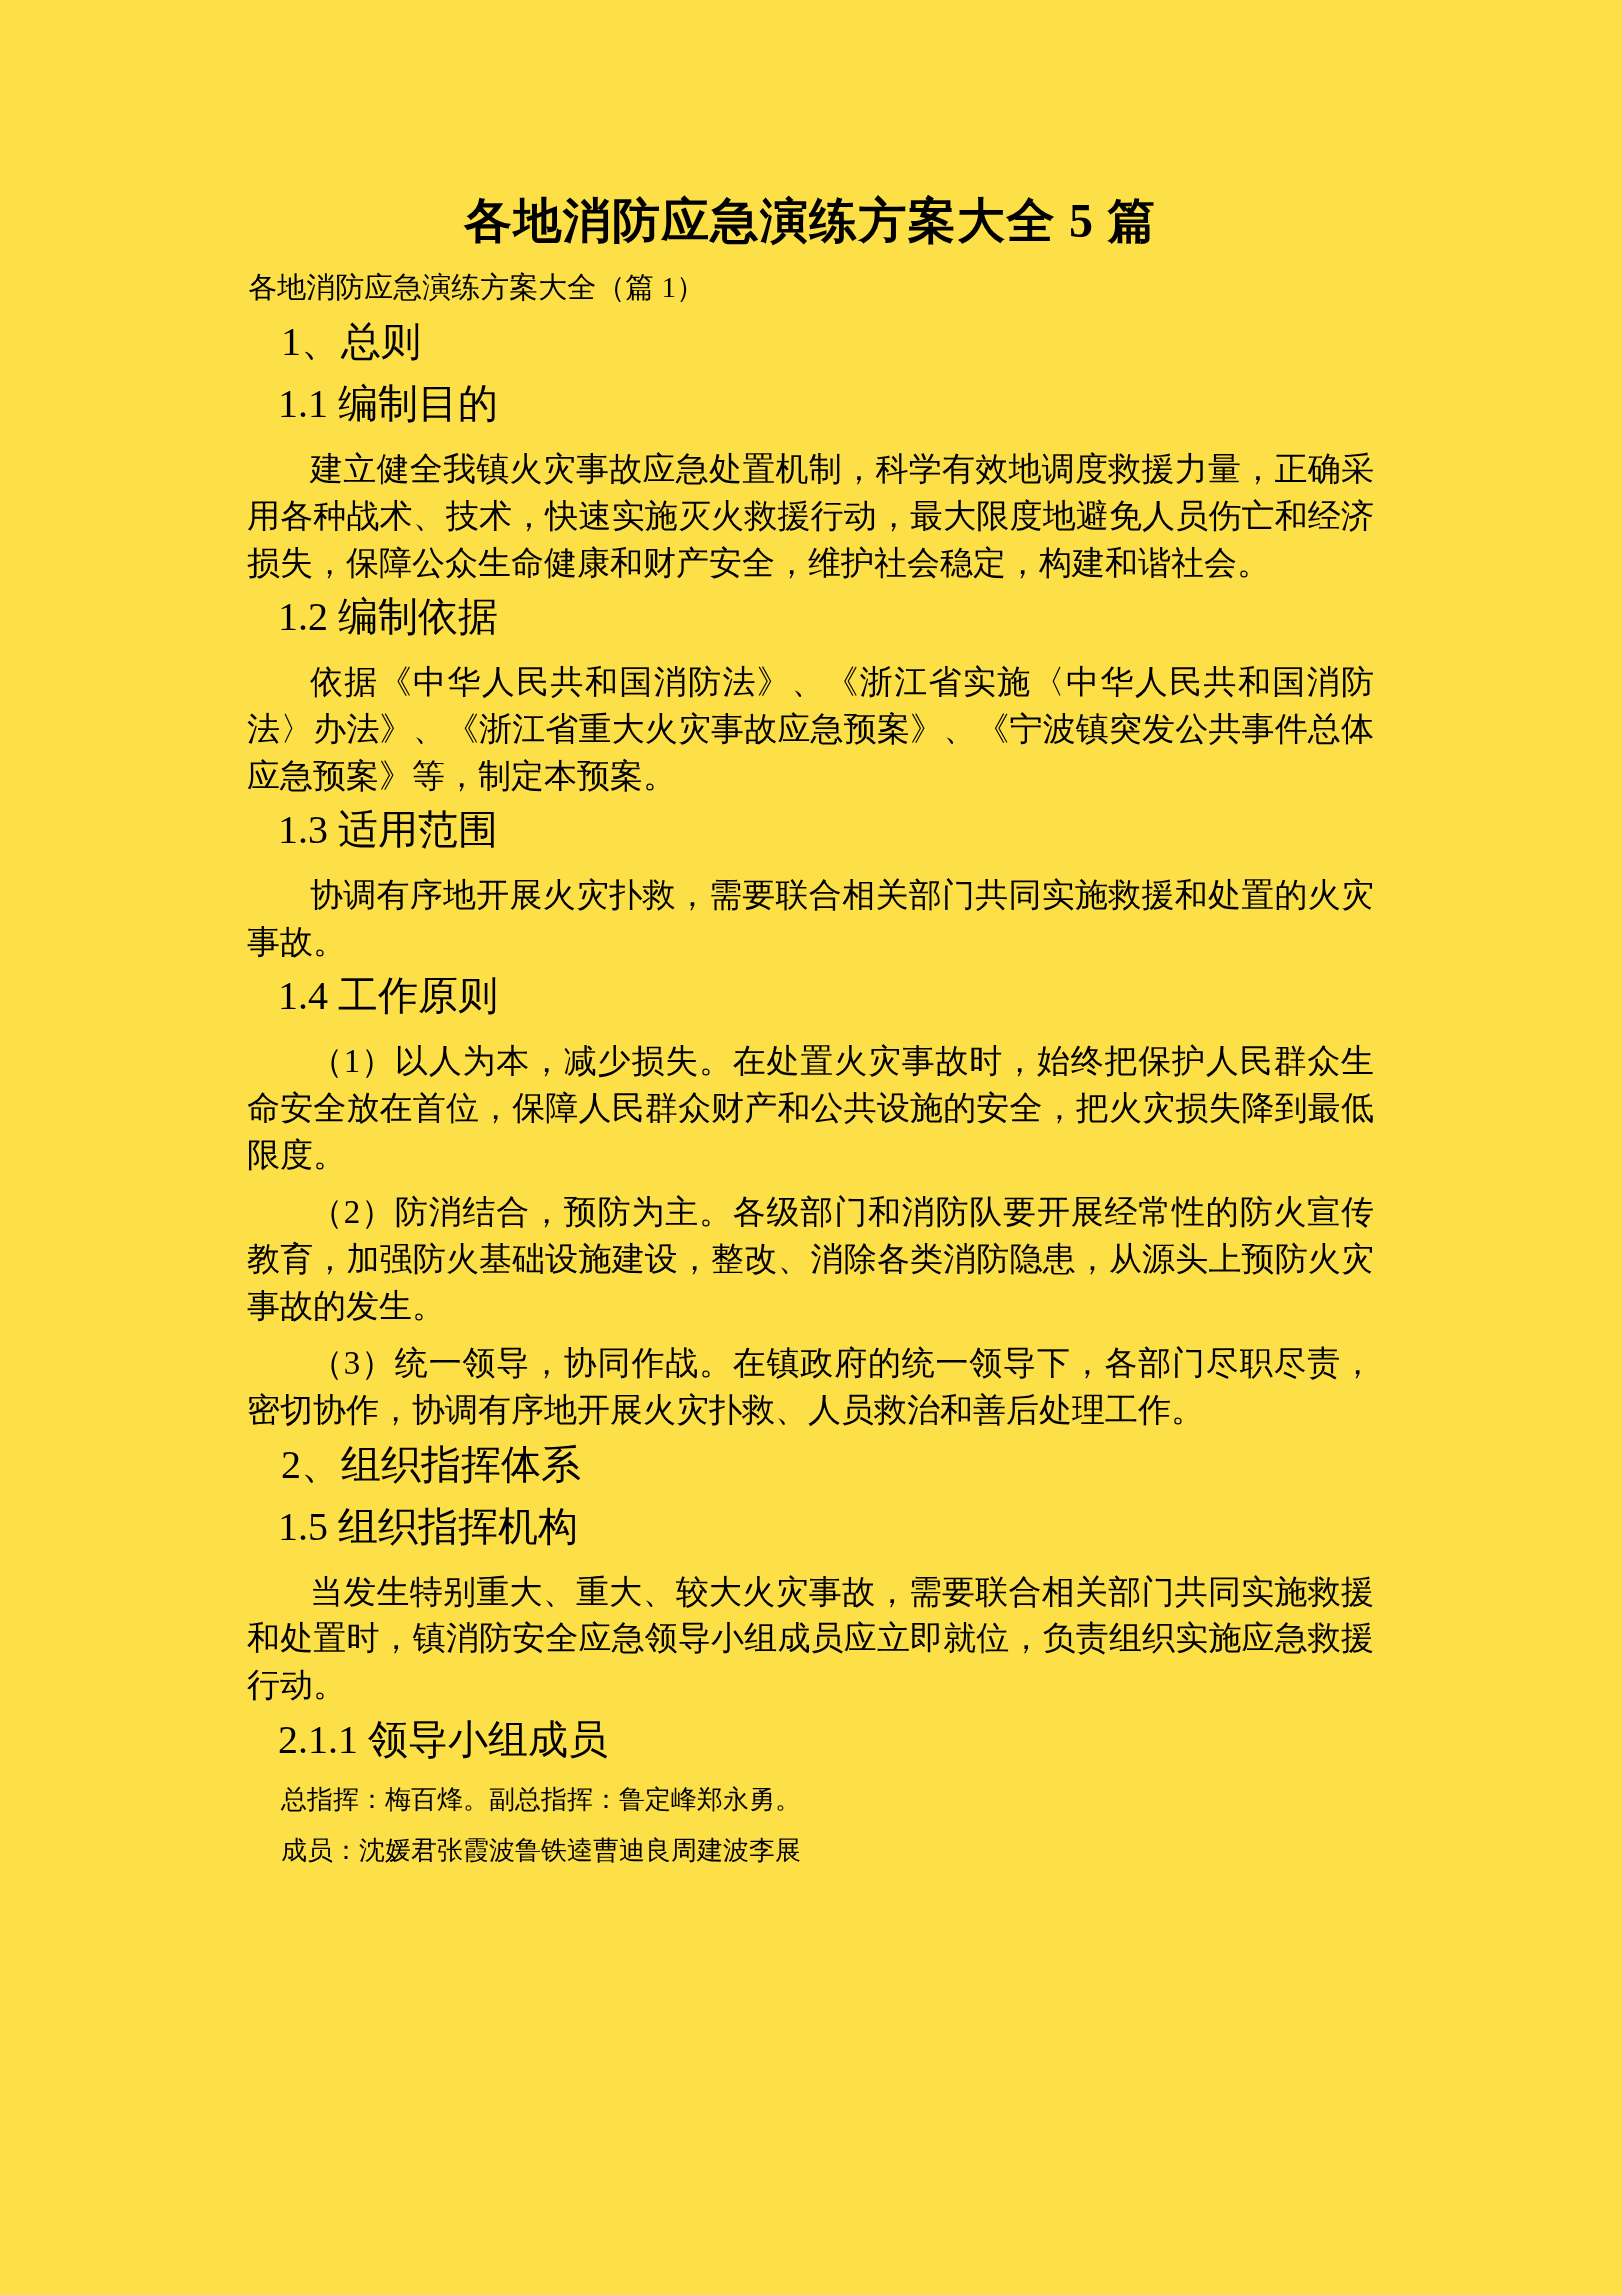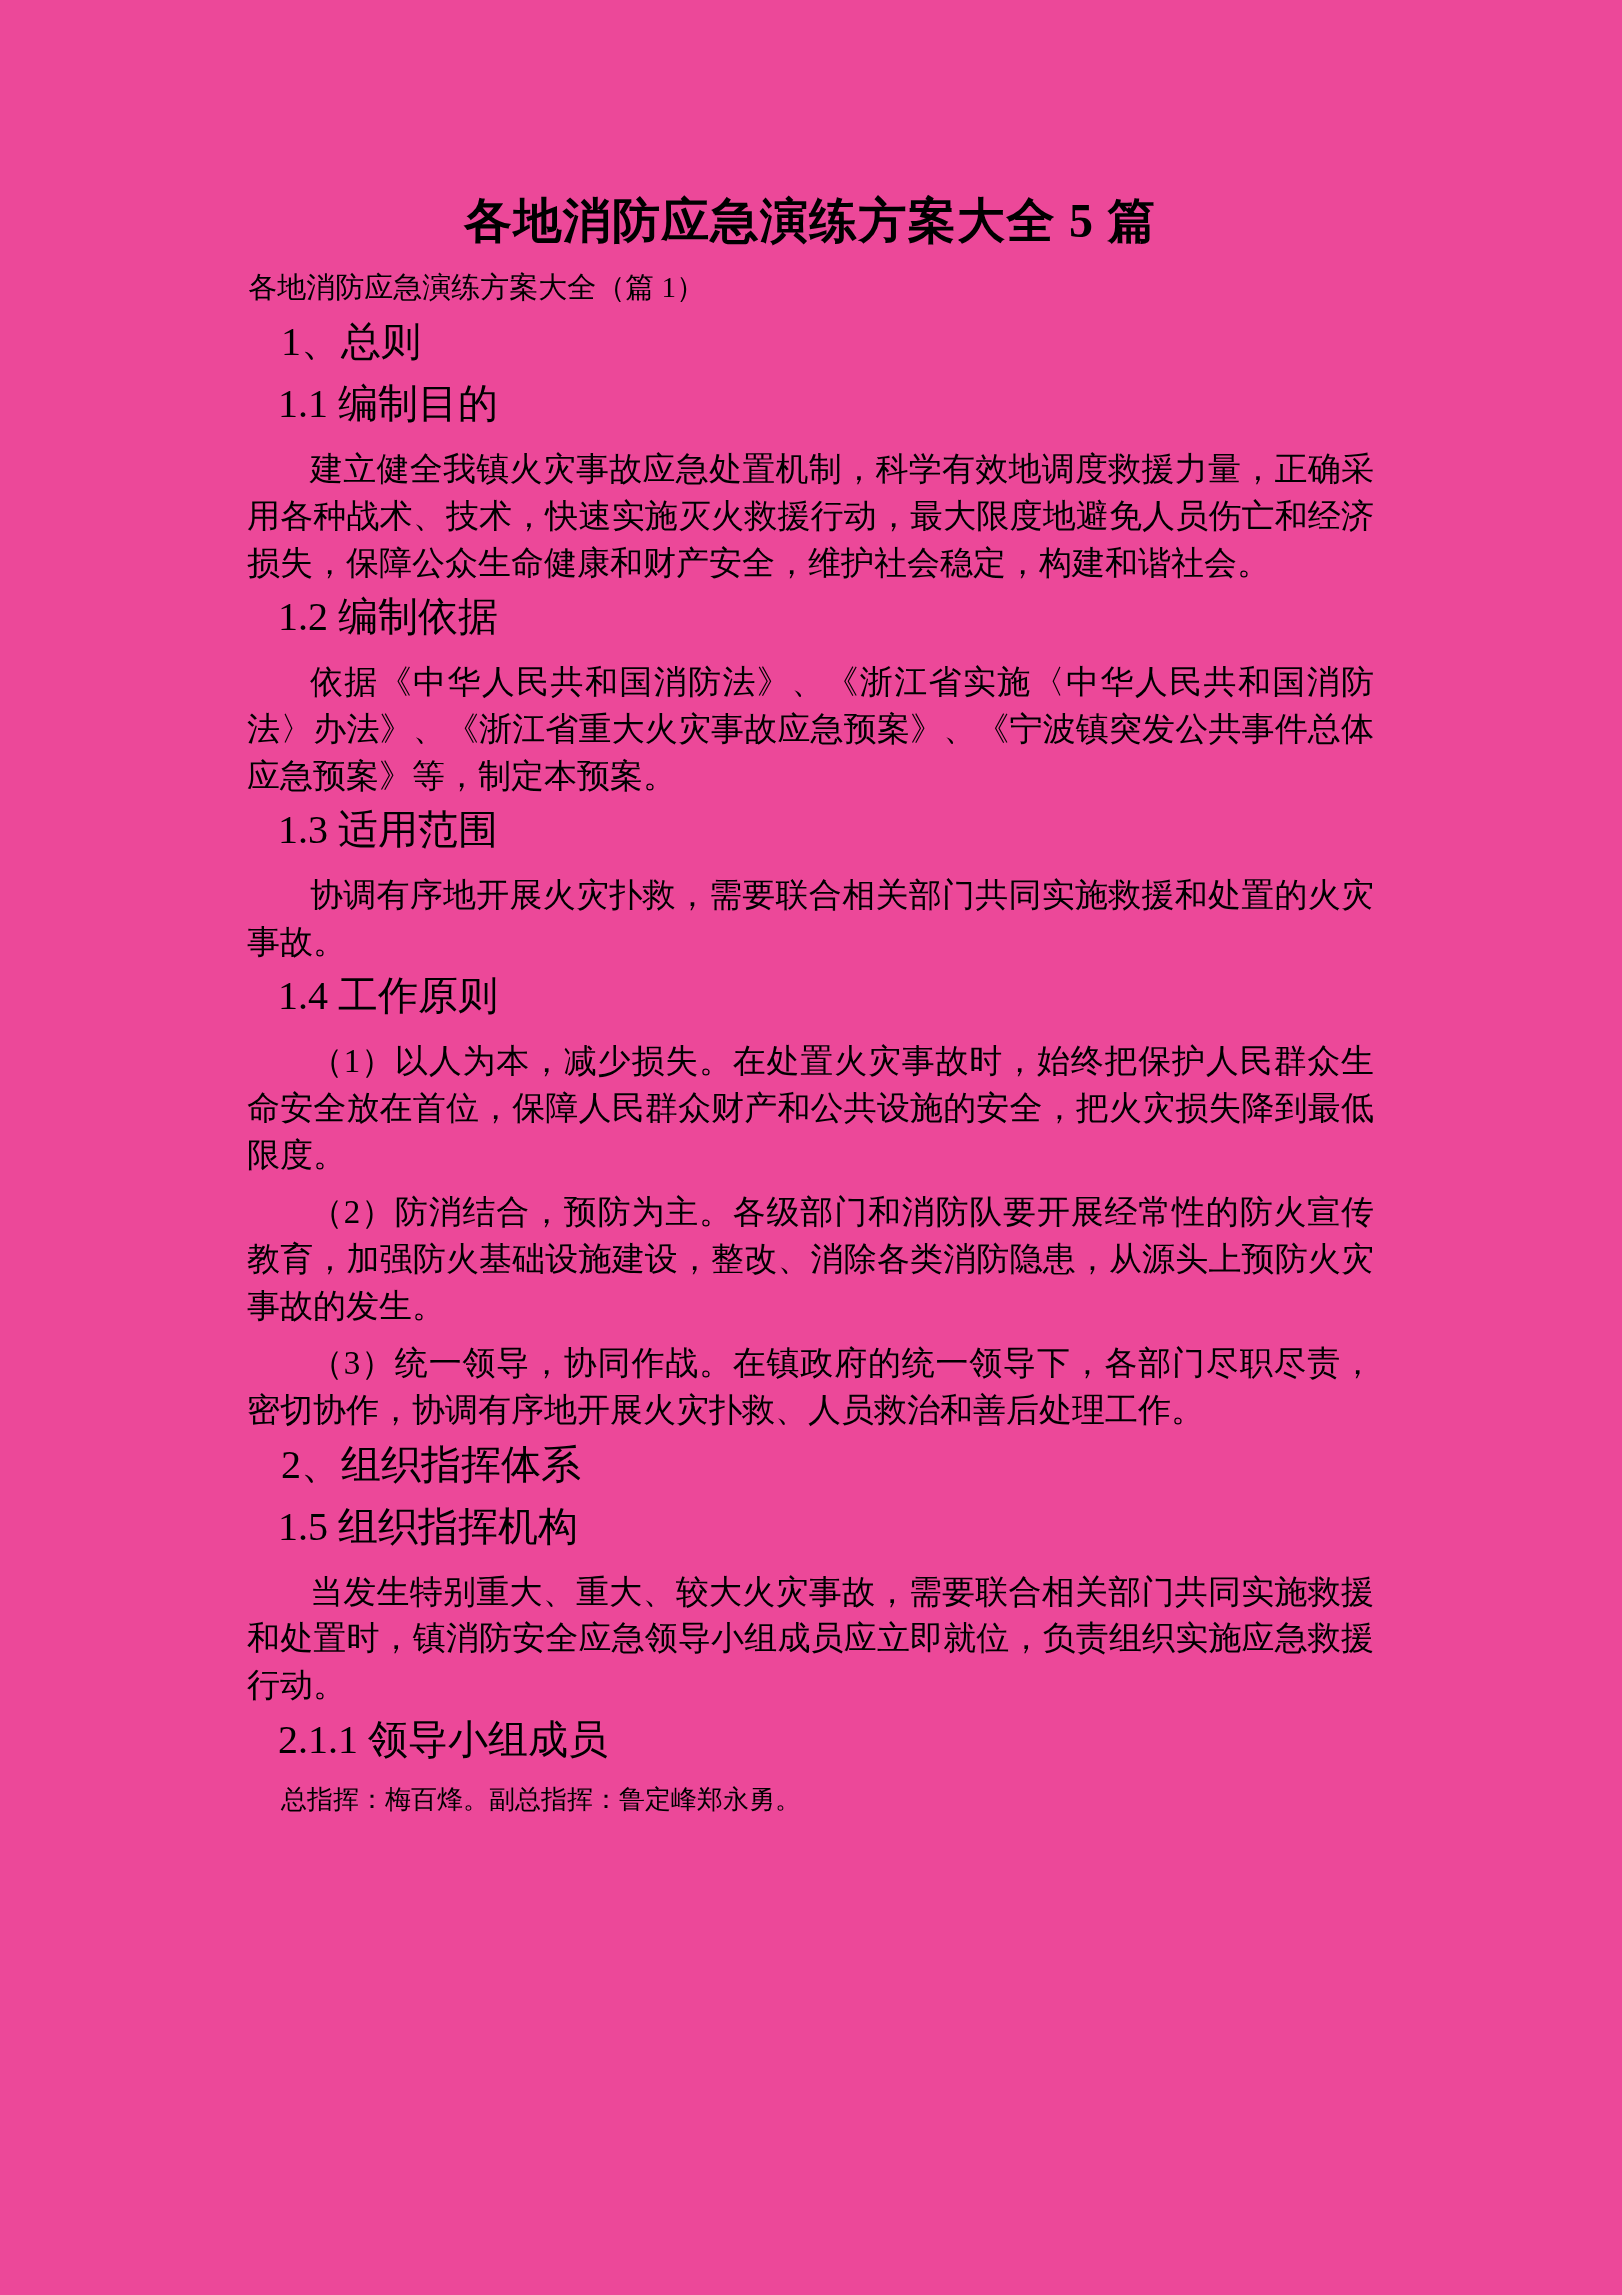--- a/index.html
+++ b/index.html
@@ -11,21 +11,21 @@
     width: 1623px;
     height: 2295px;
     font-family: "Liberation Serif", "DejaVu Serif", serif;
     color: #000000;
     overflow: hidden;
   }
   .page {
     position: relative;
     width: 1623px;
     height: 2295px;
-    background: #ec4899;
+    background: #fde047;
     box-sizing: border-box;
     padding: 193px 249px 0 247px;
   }
   .doc-title {
     font-size: 48px;
     font-weight: bold;
     text-align: center;
     letter-spacing: 1.3px;
     line-height: 1.18;
     margin: 0 0 23.6px 0;
@@ -100,15 +100,16 @@
   <p class="heading">2、组织指挥体系</p>
 
   <p class="heading sub">1.5 组织指挥机构</p>
 
   <p class="para">当发生特别重大、重大、较大火灾事故，需要联合相关部门共同实施救援和处置时，镇消防安全应急领导小组成员应立即就位，负责组织实施应急救援行动。</p>
 
   <p class="heading sub">2.1.1 领导小组成员</p>
 
   <p class="plain">总指挥：梅百烽。副总指挥：鲁定峰郑永勇。</p>
 
+  <p class="plain">成员：沈媛君张霞波鲁铁逵曹迪良周建波李展</p>
 
 </div>
 
 
 </body></html>

